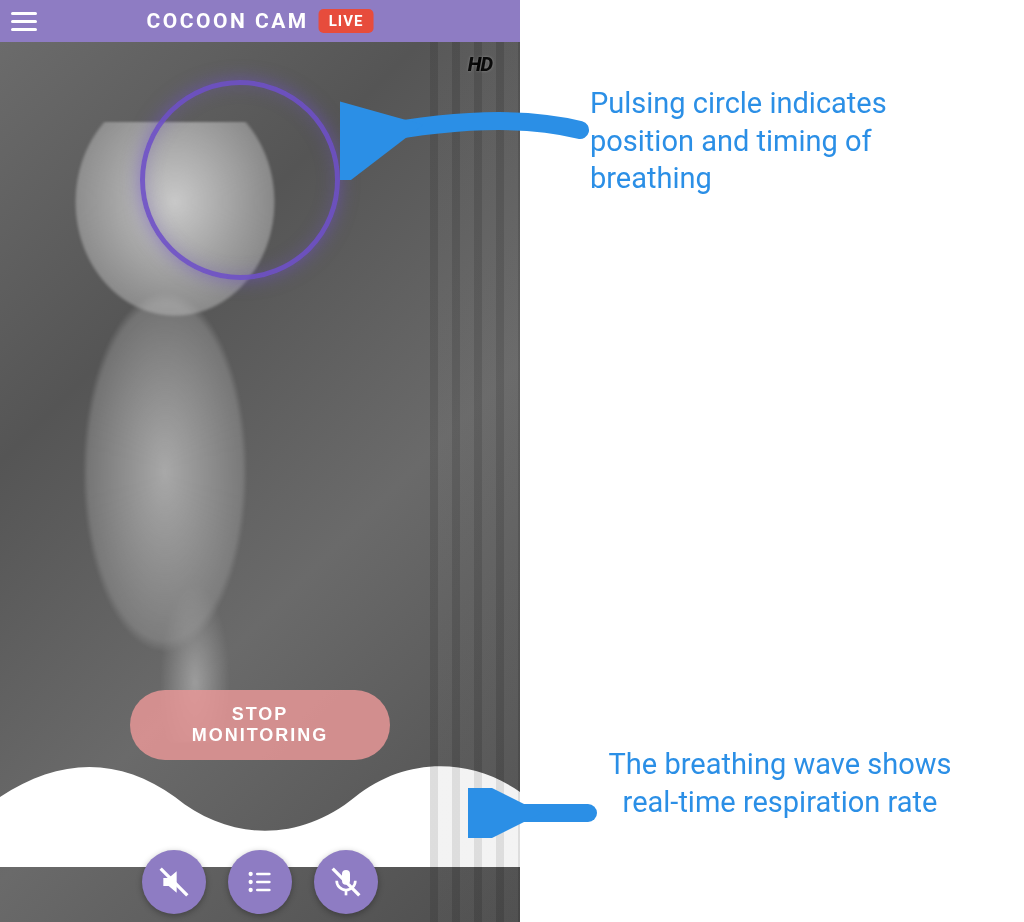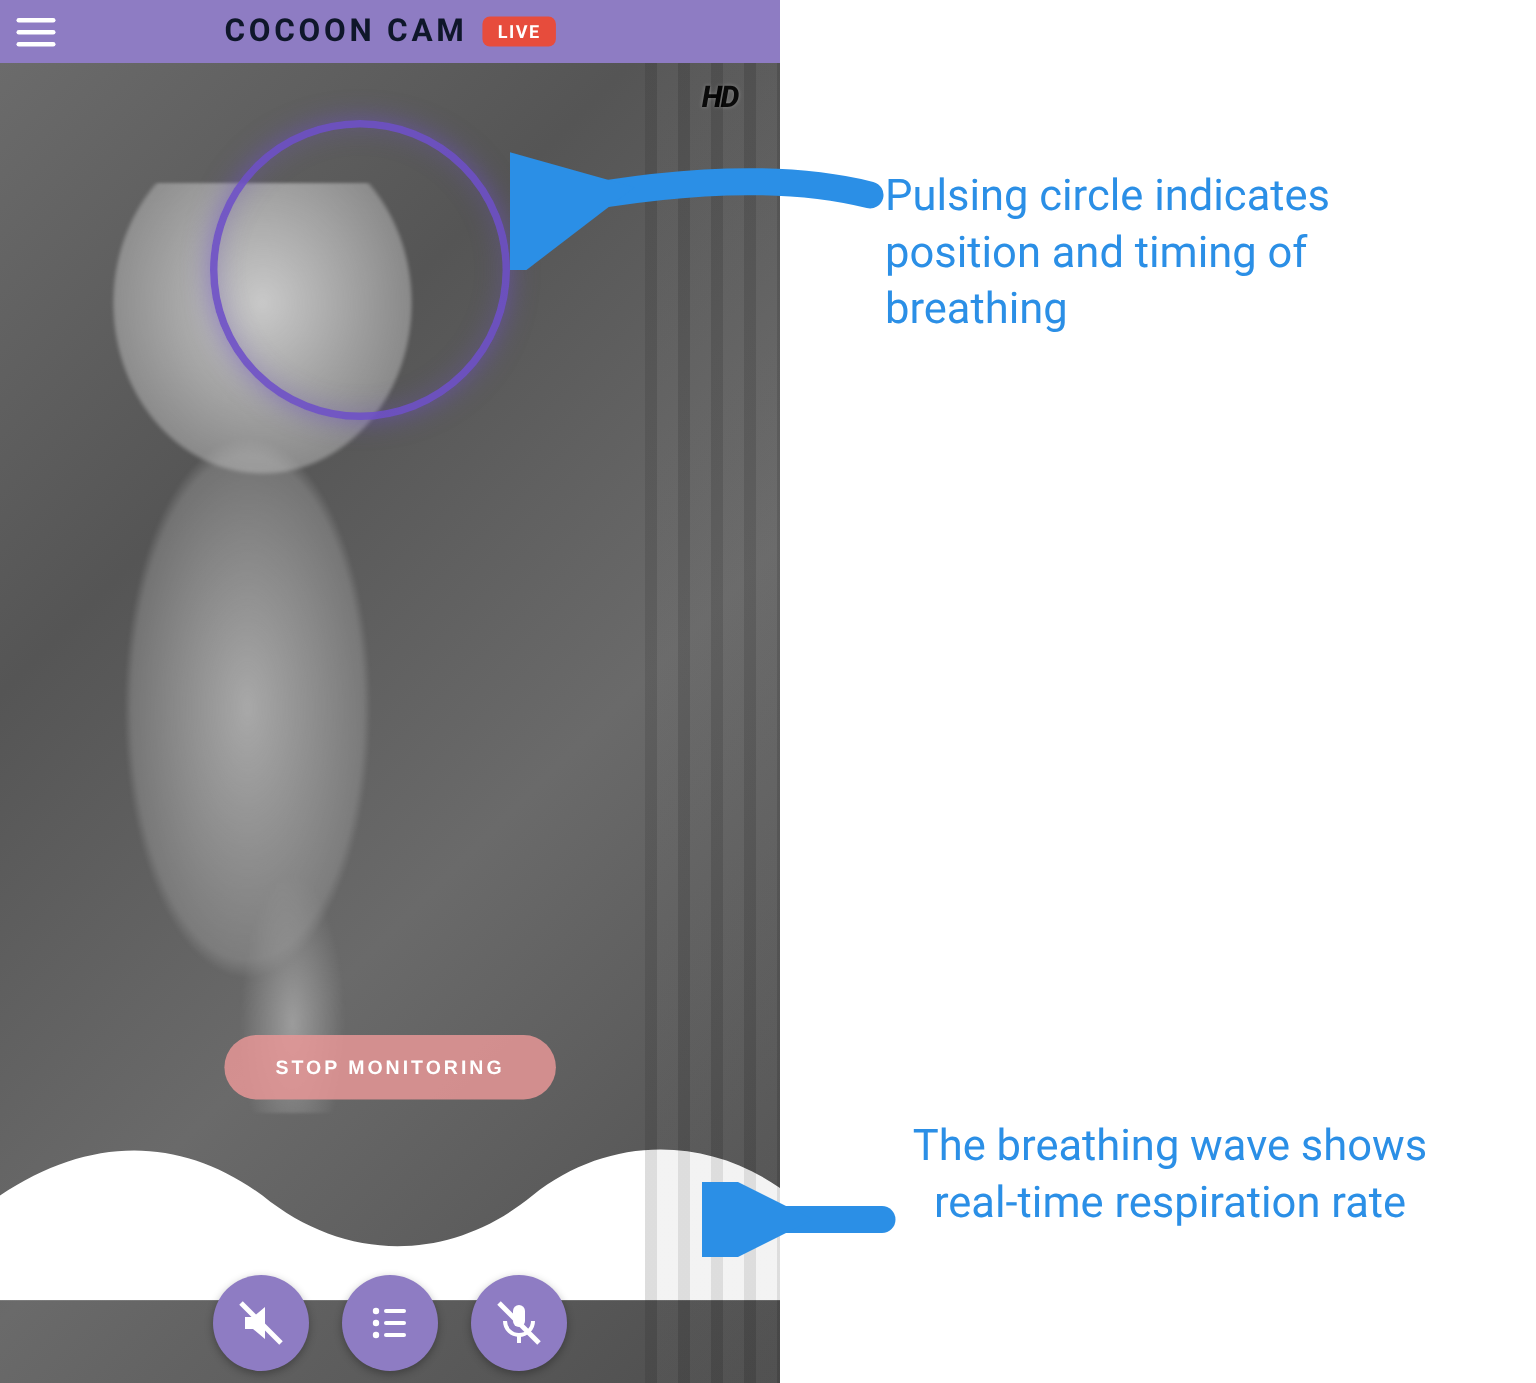--- a/index.html
+++ b/index.html
@@ -48,29 +48,29 @@
     }
     .brand {
       position: absolute;
       left: 50%;
       transform: translateX(-50%);
       display: flex;
       align-items: center;
       gap: 10px;
     }
     .brand-name {
-      color: #0f172a;
+      color: #ffffff;
       font-size: 21px;
       font-weight: 700;
       letter-spacing: 2.5px;
     }
     .live-badge {
       background: #e74c3c;
       color: #fff;
-      font-size: 12px;
+      font-size: 15px;
       font-weight: 700;
       letter-spacing: 1px;
       padding: 3px 10px;
       border-radius: 5px;
     }
     
     .video {
       position: relative;
       width: 520px;
       height: 880px;
@@ -127,21 +127,21 @@
       box-shadow: 0 0 18px rgba(110, 80, 200, 0.6), inset 0 0 18px rgba(110,80,200,0.3);
     }
     .stop-btn {
       position: absolute;
       left: 50%;
       transform: translateX(-50%);
       top: 648px;
       padding: 14px 34px;
       background: rgba(230, 150, 150, 0.85);
       color: #fff;
-      font-size: 13px;
+      font-size: 18px;
       font-weight: 700;
       letter-spacing: 2px;
       border: none;
       border-radius: 999px;
       cursor: pointer;
     }
     
     .wave-wrap {
       position: absolute;
       left: 0;
@@ -180,21 +180,21 @@
     }
     .ctrl svg { width: 32px; height: 32px; }
     
     .annotation {
       position: absolute;
       color: #2b8fe6;
       font-size: 29px;
       line-height: 1.3;
       max-width: 380px;
     }
-    .anno1 { left: 590px; top: 85px; margin-top: 28px; }
+    .anno1 { left: 590px; top: 85px; }
     .anno2 { left: 590px; top: 746px; text-align: center; }
     .arrow { position: absolute; }
     .arrow svg { display: block; }
   </style>
 </head>
 <body>
 
 <div class="phone">
   <div class="header">
     <div class="hamburger">

